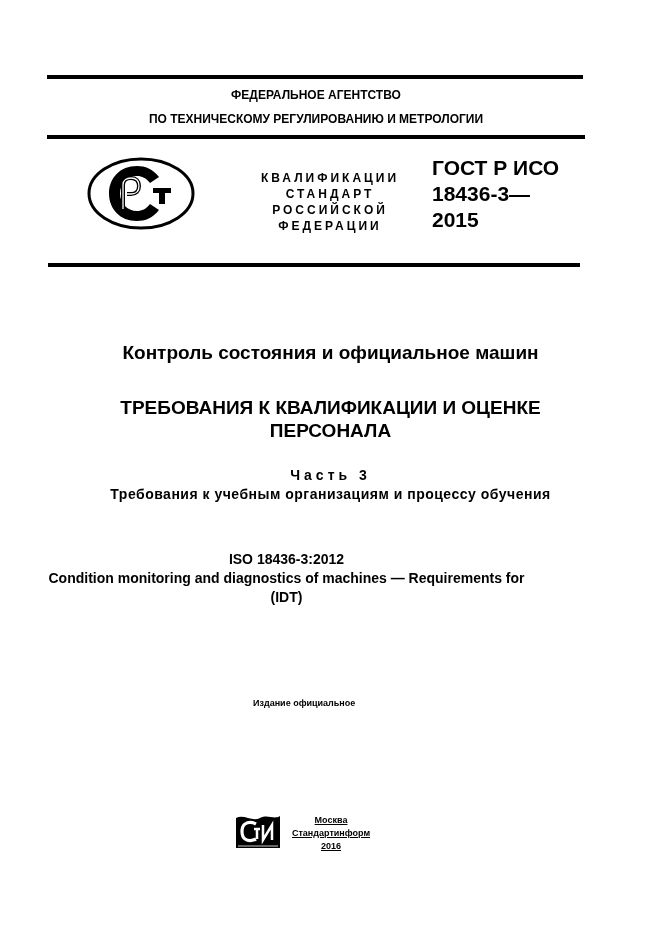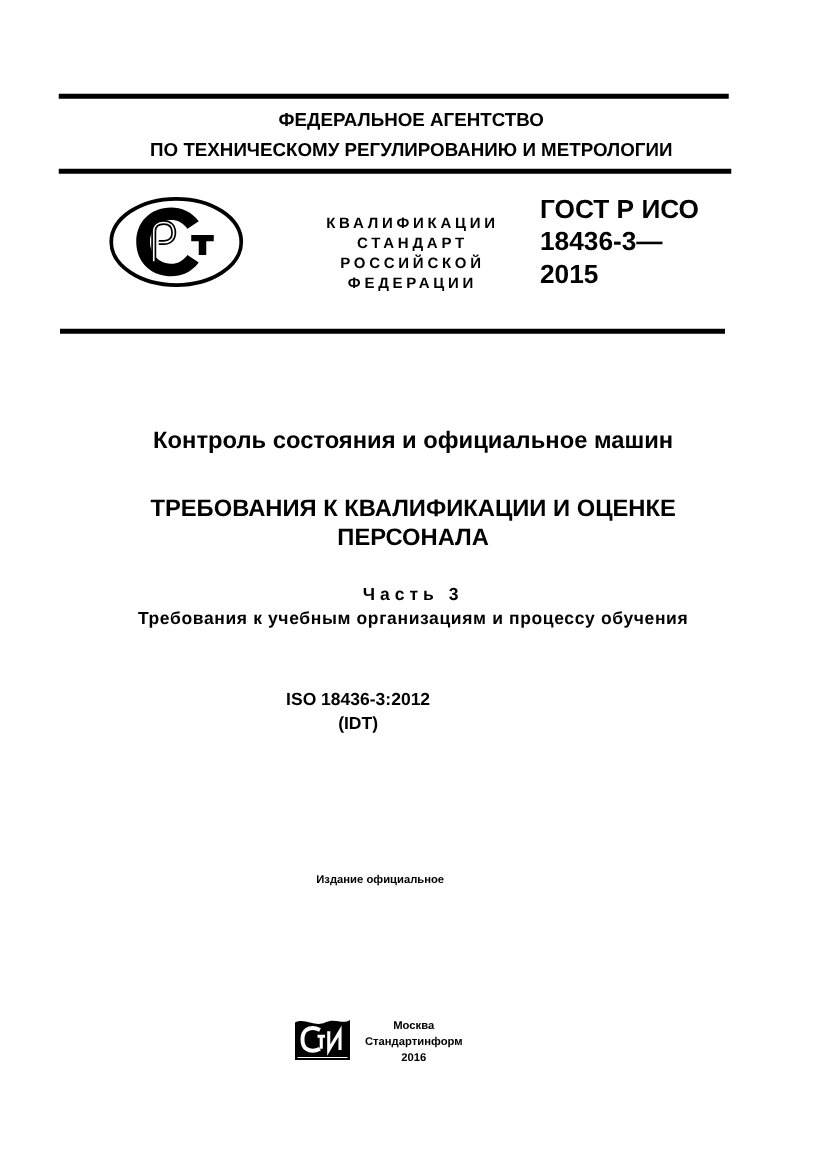--- a/index.html
+++ b/index.html
@@ -1,21 +1,21 @@
 <!DOCTYPE html>
 <html><head>
 <meta charset="utf-8">
 <style>
   html, body { margin: 0; padding: 0; background: #ffffff; }
   body { width: 661px; height: 936px; position: relative; overflow: hidden;
          font-family: "Liberation Sans", sans-serif; color: #000; }
   .abs { position: absolute; }
   .rule { position: absolute; background: #000; height: 4px; }
   .center { text-align: center; }
-  .agency { font-weight: bold; font-size: 15px; left: 60px; width: 538px; text-align: center; }
+  .agency { font-weight: bold; font-size: 12px; left: 47px; width: 538px; text-align: center; }
   .nat { font-weight: bold; font-size: 12px; letter-spacing: 3px; line-height: 16px; text-align: center; }
   .gost { font-weight: bold; font-size: 21px; line-height: 26px; }
   .t1 { font-weight: bold; font-size: 19px; }
   .t2 { font-weight: bold; font-size: 19px; line-height: 23px; }
   .part { font-weight: bold; font-size: 14px; letter-spacing: 4px; }
   .t3 { font-weight: bold; font-size: 14px; letter-spacing: 0.5px; }
   .iso { font-weight: bold; font-size: 14px; line-height: 19px; }
   .small { font-weight: bold; font-size: 9px; }
   .pub { font-weight: bold; font-size: 9px; line-height: 13px; text-align: center; }
 </style>
@@ -59,32 +59,33 @@
 <div class="abs center t1" style="left:0; width:661px; top:342px;">Контроль состояния и официальное машин</div>
 <div class="abs center t2" style="left:0; width:661px; top:396px;">
   <div>ТРЕБОВАНИЯ К КВАЛИФИКАЦИИ И ОЦЕНКЕ</div>
   <div>ПЕРСОНАЛА</div>
 </div>
 <div class="abs center part" style="left:0; width:661px; top:467px;">Часть 3</div>
 <div class="abs center t3" style="left:0; width:661px; top:486px;">Требования к учебным организациям и процессу обучения</div>
 
 <div class="abs center iso" style="left:0; width:573px; top:527px;margin-top:23px;">
   <div>ISO 18436-3:2012</div>
+  <div>Condition monitoring and diagnostics of machines — Requirements for</div>
   <div>(IDT)</div>
 </div>
 
 <div class="abs small" style="left:253px; top:698px;">Издание официальное</div>
 
 <div class="abs" style="left:234px; top:812px; width:50px; height:40px;">
   <svg width="50" height="40" viewBox="0 0 50 40">
     <path d="M2 6 L2 36 L46 36 L46 4 C40 8 34 2 26 6 C18 10 10 2 2 6 Z" fill="#000"></path>
     <path d="M4 34 L44 34" stroke="#fff" stroke-width="0.8"></path>
     <path d="M22 12 C18 10 14 10 11 12 C7 15 7 24 11 27 C14 29 18 29 22 27" fill="none" stroke="#fff" stroke-width="3.2"></path>
     <path d="M20 17 L26 17 M23 17 L23 27" stroke="#fff" stroke-width="2.5"></path>
     <path d="M29 13 L29 28 L38 13 L38 28" fill="none" stroke="#fff" stroke-width="2.5"></path>
   </svg>
 </div>
 
-<div class="abs pub" style="left:286px; top:814px; width:90px;">
+<div class="abs pub" style="left:286px; top:814px; width:90px;text-decoration:underline;">
   <div>Москва</div>
   <div>Стандартинформ</div>
   <div>2016</div>
 </div>
 
 </body></html>

